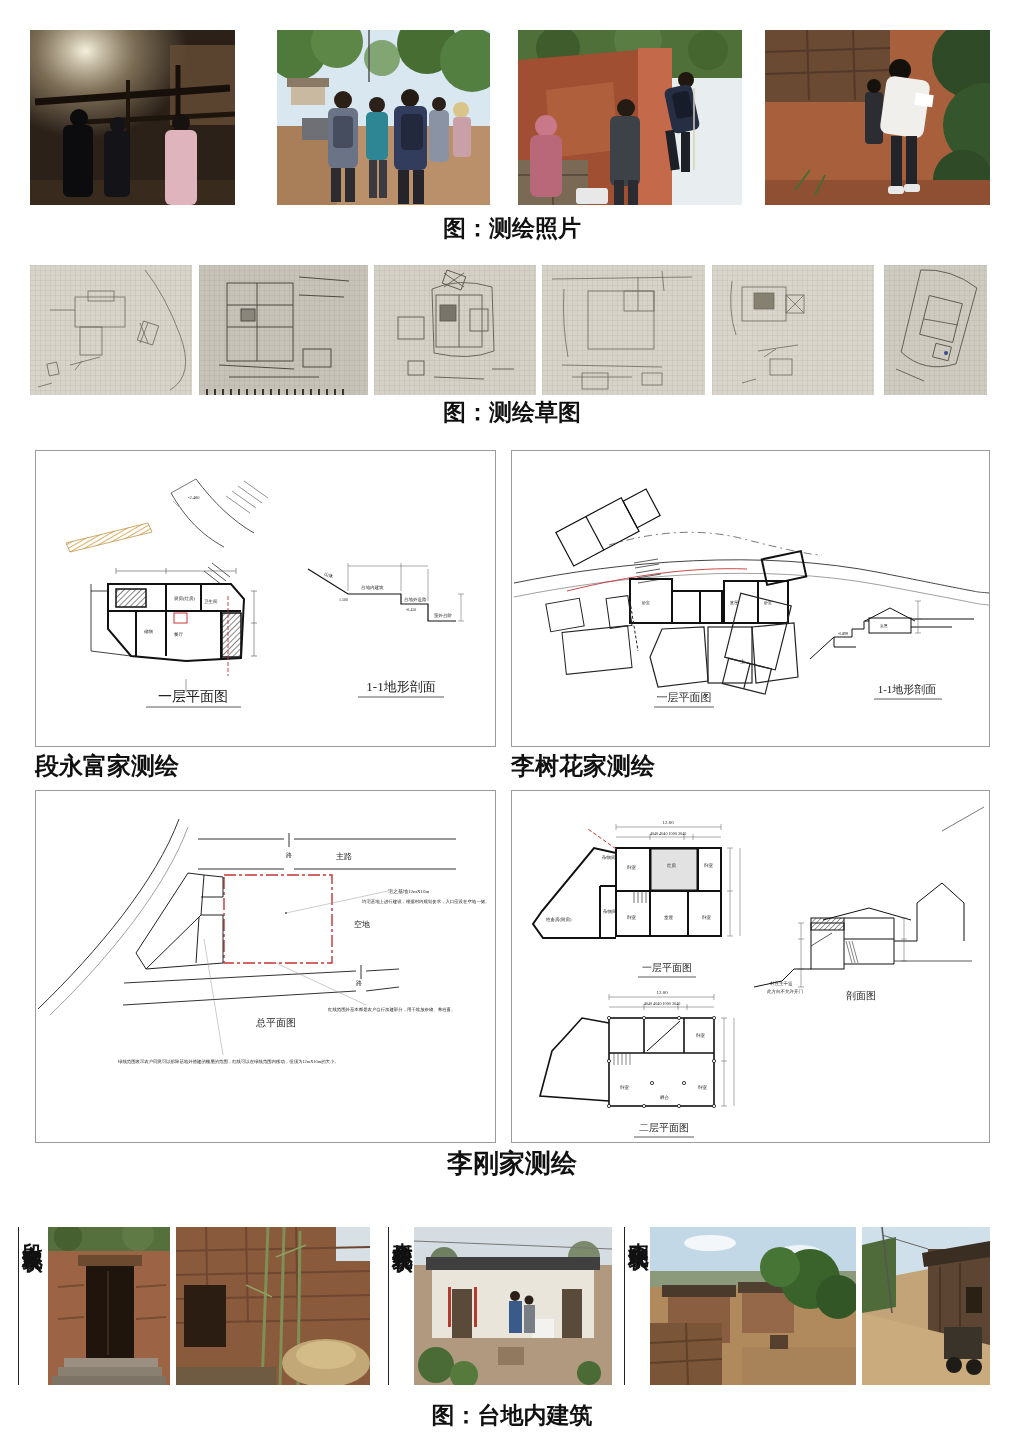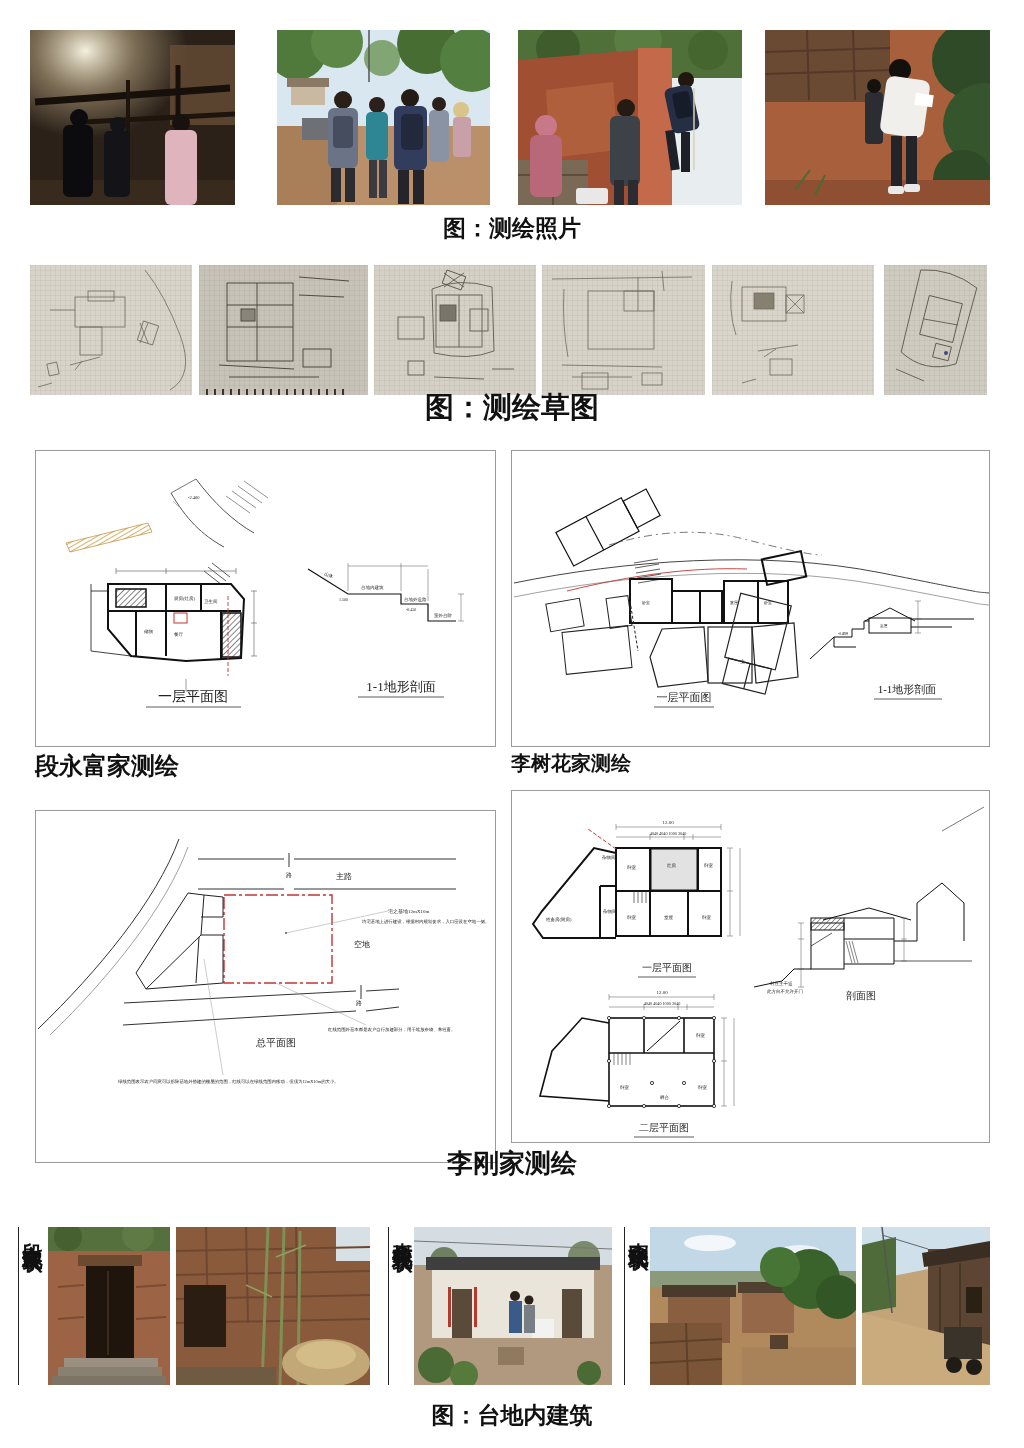--- a/index.html
+++ b/index.html
@@ -246,21 +246,21 @@
         <path d="M30 8 Q 60 2 88 18 L 78 96 Q 48 110 22 92 Z" transform="rotate(8 55 55)"></path>
         <rect x="40" y="34" width="34" height="40" transform="rotate(14 57 54)"></rect>
         <line x1="40" y1="54" x2="74" y2="60"></line>
         <rect x="50" y="80" width="16" height="14" transform="rotate(14 58 87)"></rect>
         <circle cx="62" cy="88" r="2" fill="#3a4a8a" stroke="none"></circle>
         <path d="M12 104 L40 116"></path>
       </g>
     </svg>
   </div>
 
-  <div class="cap" style="top:388px;font-size:29px;text-align:center;">图：测绘草图</div>
+  <div class="cap" style="top:397px;font-size:23px;text-align:center;">图：测绘草图</div>
 
   <div class="frame" style="left:35px;top:450px;width:461px;height:297px;">
     <svg width="459" height="295" viewBox="0 0 459 295">
       <defs>
         <pattern id="hatchDark" width="4" height="4" patternTransform="rotate(45)" patternUnits="userSpaceOnUse">
           <line x1="0" y1="0" x2="0" y2="4" stroke="#444" stroke-width="1.3"></line>
         </pattern>
         <pattern id="hatchOrange" width="4" height="4" patternTransform="rotate(60)" patternUnits="userSpaceOnUse">
           <line x1="0" y1="0" x2="0" y2="4" stroke="#cf9a3f" stroke-width="1.6"></line>
         </pattern>
@@ -418,23 +418,23 @@
         <line x1="330" y1="182" x2="336" y2="182"></line>
       </g>
       <text x="326" y="184" font-size="3.8" fill="#555">-0.450</text>
       <text x="368" y="176" font-size="3.8" fill="#555">堂屋</text>
       <text x="395" y="242" font-size="11" text-anchor="middle">1-1地形剖面</text>
       <line x1="362" y1="248" x2="430" y2="248" class="u"></line>
     </svg>
   </div>
 
   <div class="cap-sub" style="left:35px;top:750px;width:461px;font-size:24px;">段永富家测绘</div>
-  <div class="cap-sub" style="left:511px;top:750px;width:479px;font-size:20px;">李树花家测绘</div>
-
-  <div class="frame" style="left:35px;top:790px;width:461px;height:353px;margin-top:20px;">
+  <div class="cap-sub" style="left:511px;top:750px;width:479px;font-size:24px;">李树花家测绘</div>
+
+  <div class="frame" style="left:35px;top:790px;width:461px;height:353px;">
     <svg width="459" height="351" viewBox="0 0 459 351">
 
       <g stroke="#333" stroke-width="1">
         <line x1="162" y1="48" x2="248" y2="48"></line>
           <line x1="258" y1="48" x2="420" y2="48"></line>
         <line x1="162" y1="78" x2="248" y2="78"></line>
           <line x1="258" y1="78" x2="420" y2="78"></line>
         <line x1="253" y1="42" x2="253" y2="56"></line>
       </g>
       <text x="250" y="66" font-size="6">路</text>

